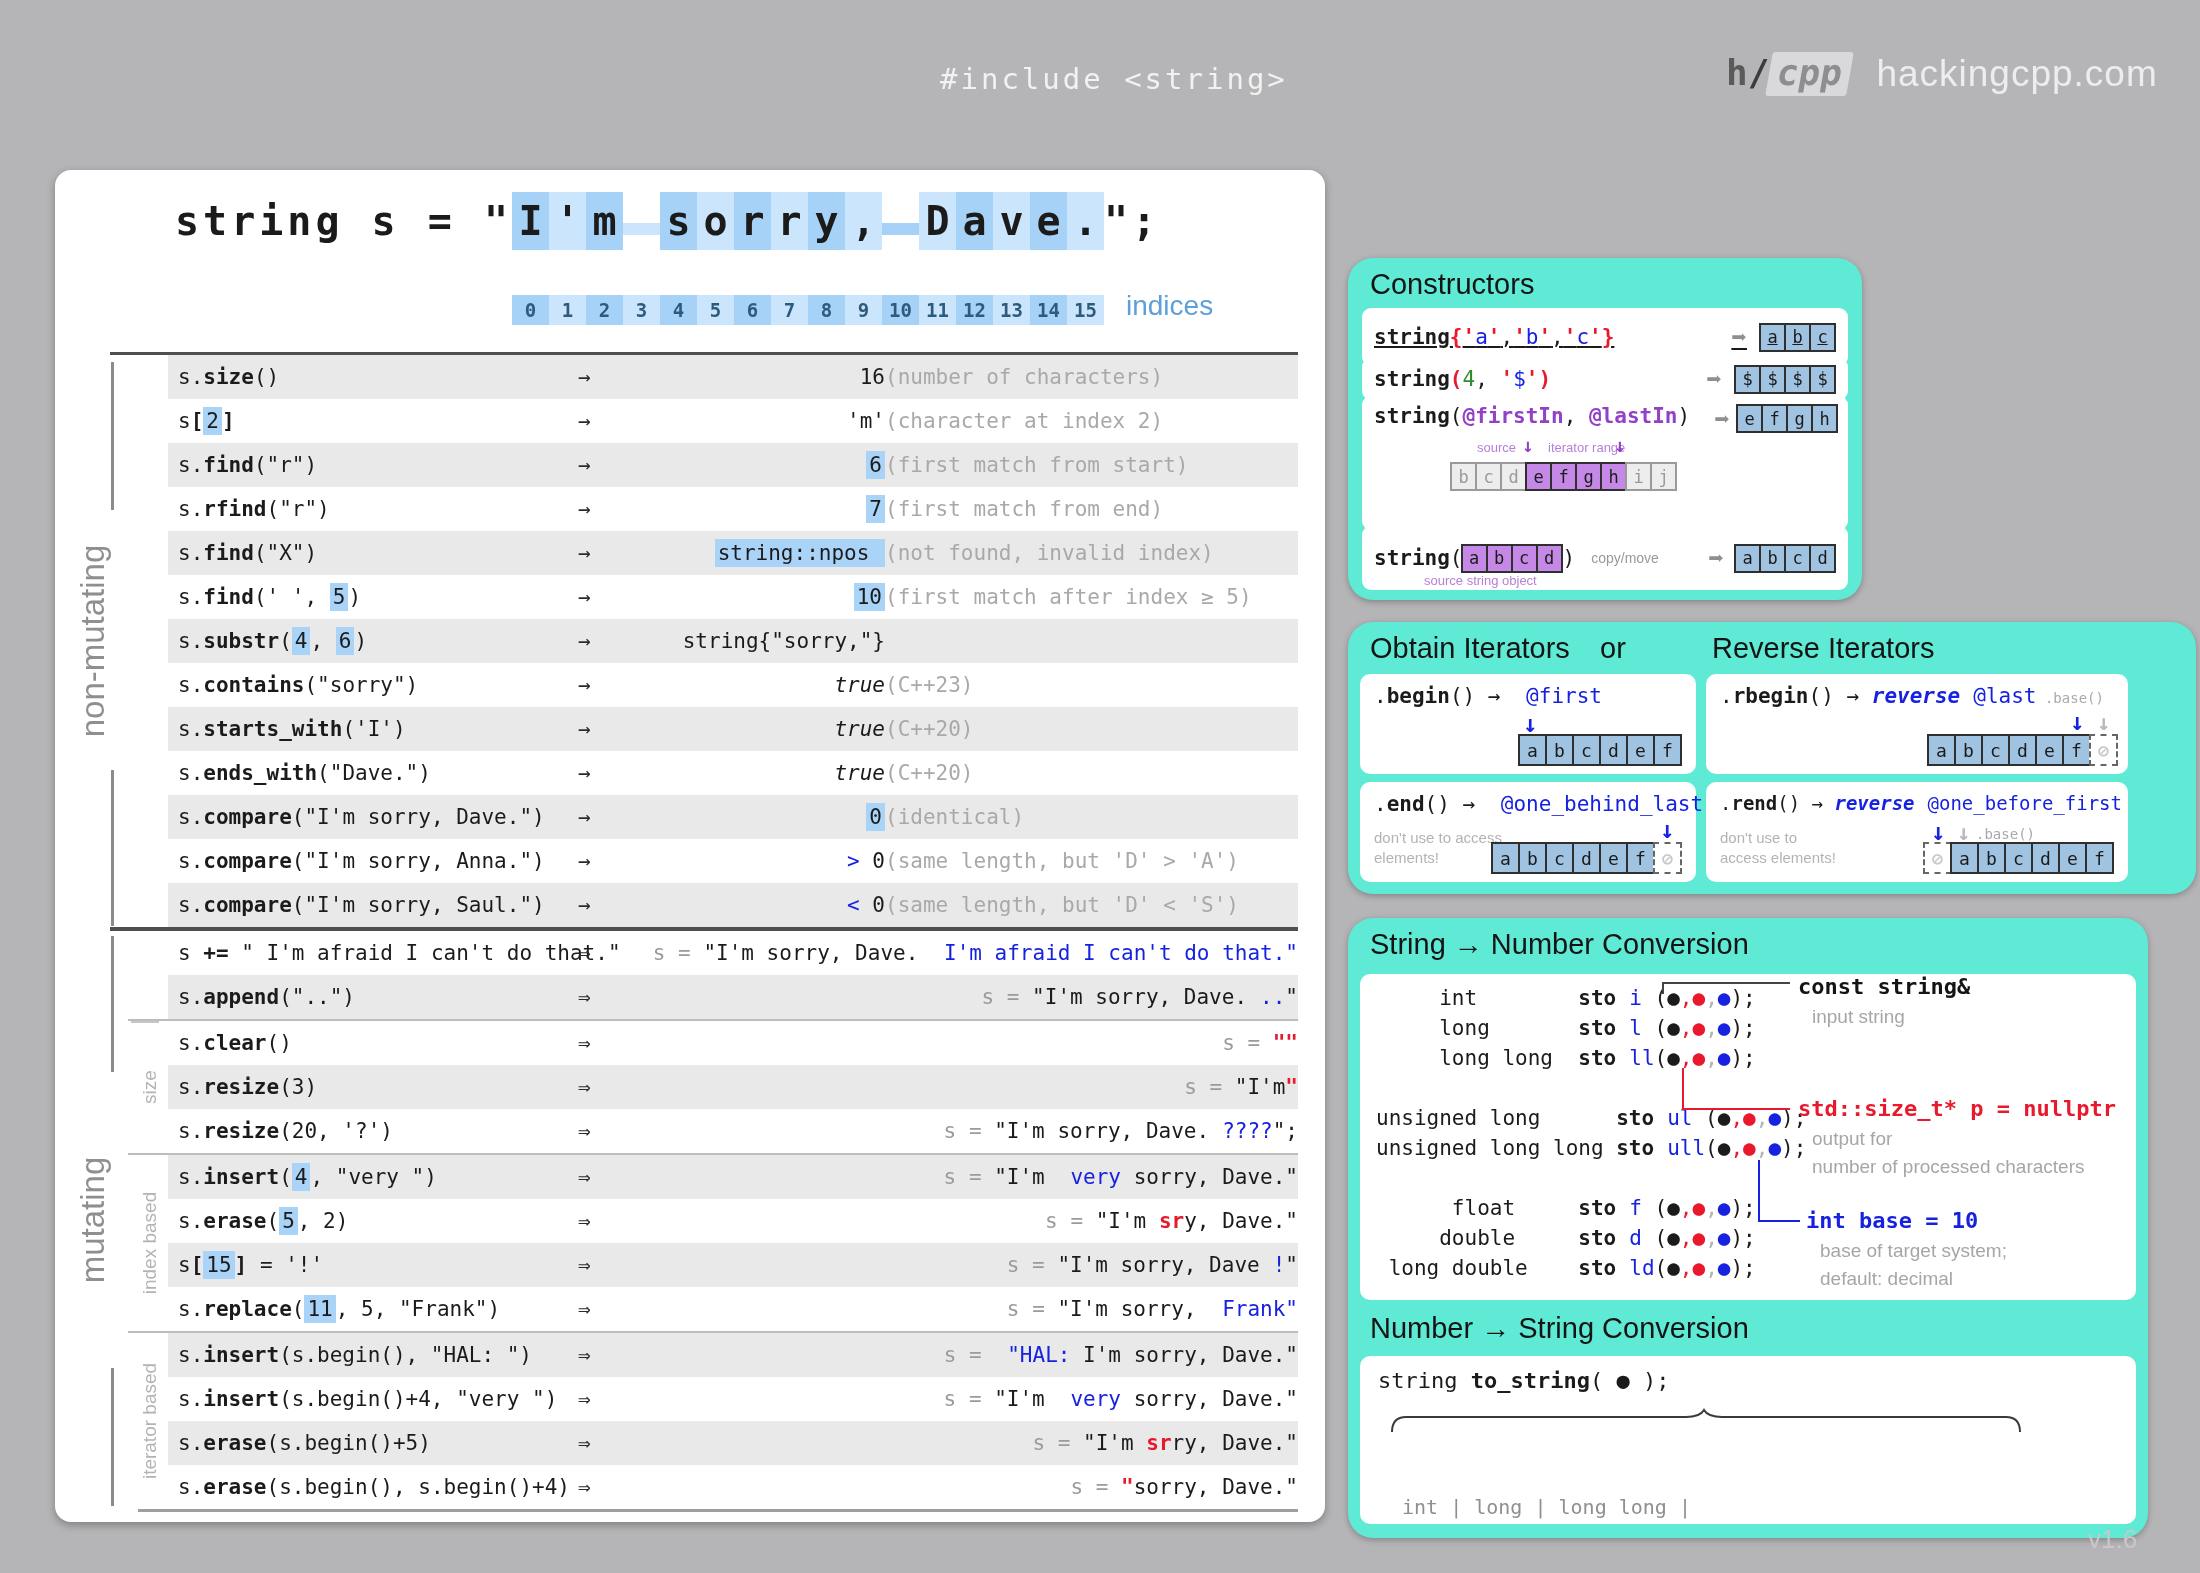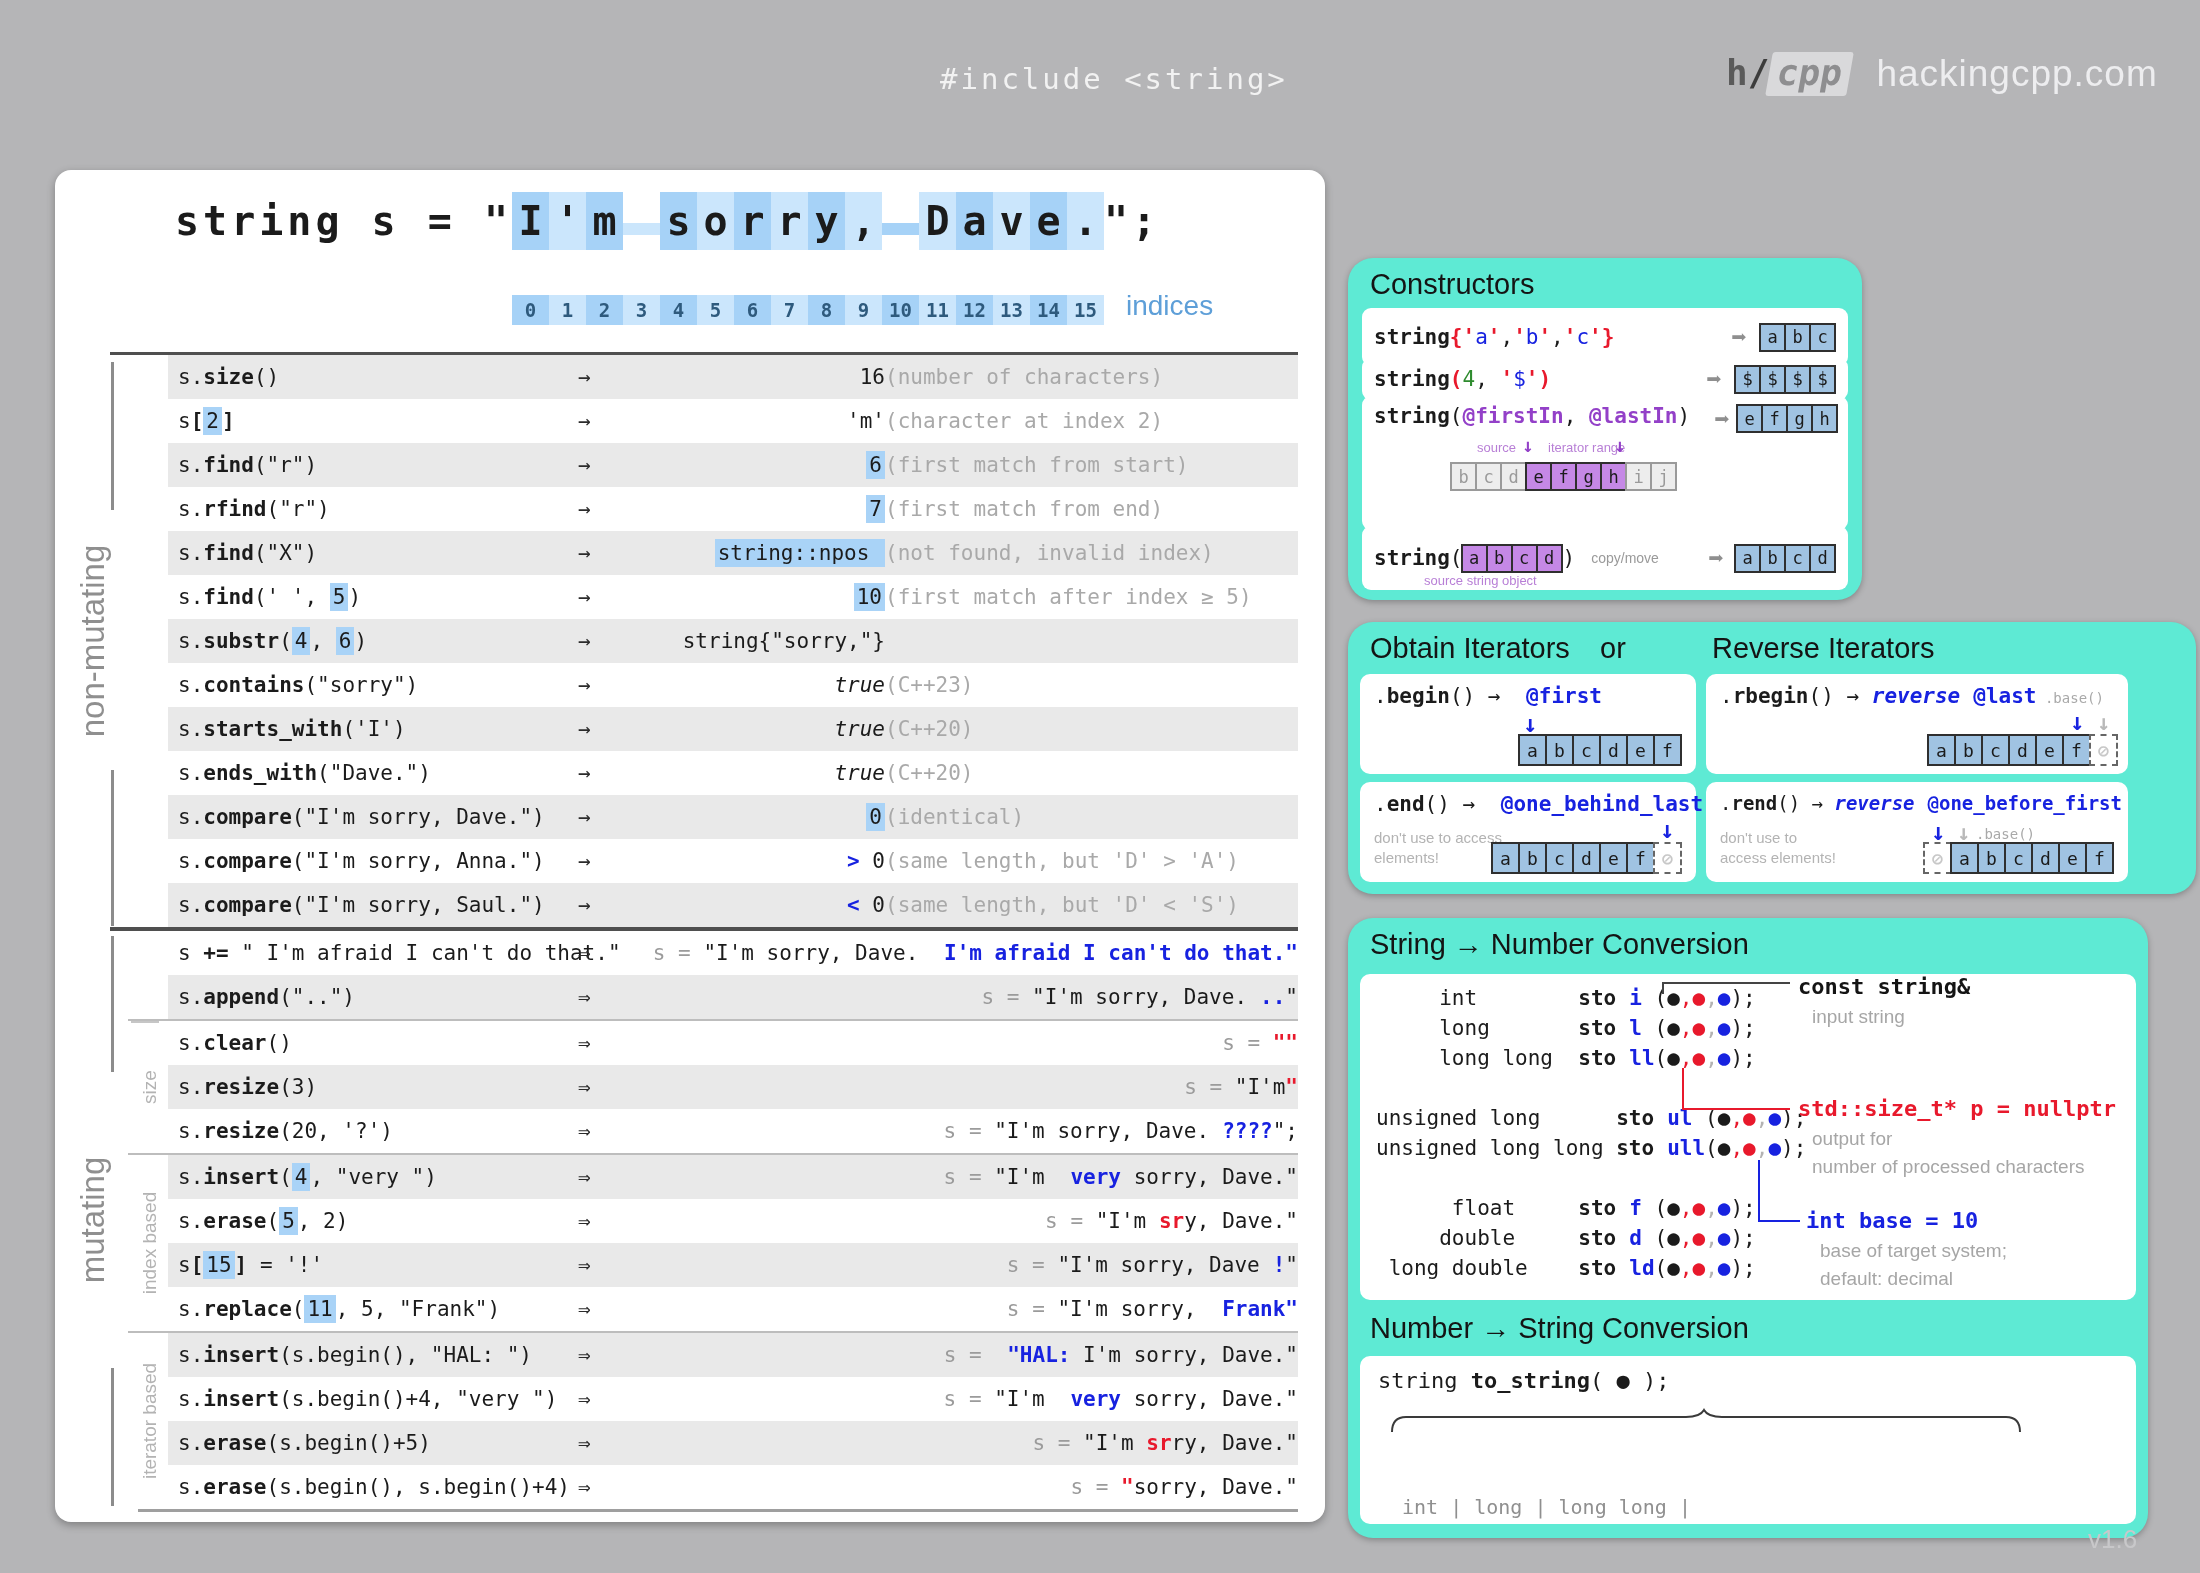--- a/index.html
+++ b/index.html
@@ -40,40 +40,40 @@
   .c-res{width:265px;flex:none;text-align:right;}
   .c-res.wide{flex:1;width:auto;}
   .c-com{flex:1;color:#a9a9a9;}
   .sep{height:2px;background:#bdbdbd;margin-left:-40px;width:calc(100% + 40px);}
   .sep.top{height:3px;background:#4f4f4f;margin-left:-58px;width:calc(100% + 58px);}
   .sep.thick{height:4px;background:#4f4f4f;margin-left:-58px;width:calc(100% + 58px);}
   .sep.bottom{height:3px;background:#9f9f9f;margin-left:-30px;width:calc(100% + 30px);}
   
   .s-b{font-weight:bold;}
   .s-hl{background:#a9d3f7;padding:2px 3px;}
-  .s-bl{color:#1722e0;font-weight:bold;padding-left:13px;}
+  .s-bl{color:#1722e0;font-weight:normal;padding-left:13px;}
   .s-blp{color:#1722e0;}
   .s-blit{color:#1722e0;font-weight:bold;font-style:italic;}
   .s-rd{color:#e8192c;font-weight:bold;}
   .s-gy{color:#9b9b9b;}
   .s-gys{color:#a9a9a9;font-size:14px;}
   .s-it{font-style:italic;}
   .s-grn{color:#2e8b2e;}
   .s-pur{color:#9340c8;font-weight:bold;}
   .s-rdc{color:#e8192c;}
   .s-gyc{color:#b3b3b3;}
   .s-blc{color:#1722e0;}
   
   .panel{position:absolute;background:#5eead4;border-radius:25px;box-shadow:0 2px 6px rgba(0,0,0,.28);}
   .ptitle{position:absolute;left:22px;top:10px;font-family:"Liberation Sans",sans-serif;font-size:29px;color:#141414;}
   .ctors{left:1348px;top:258px;width:514px;height:342px;}
   .iters{left:1348px;top:622px;width:848px;height:272px;}
   .conv{left:1348px;top:918px;width:800px;height:620px;}
   .prow{position:absolute;left:14px;right:14px;background:#fff;border-radius:9px;font-size:21px;}
-  #cr1{top:50px;height:58px;display:flex;align-items:center;padding:0 12px;}
+  #cr1{top:50px;height:58px;display:flex;align-items:center;padding:0 12px;text-decoration:underline;}
   #cr2{top:100px;height:42px;display:flex;align-items:center;padding:0 12px;}
   #cr3{top:138px;height:134px;}
   #cr4{top:268px;height:64px;display:flex;align-items:center;padding:0 12px;}
   .barrow{color:#8f8f8f;font-size:26px;line-height:1;}
   #cr1 .barrow,#cr2 .barrow{margin-left:auto;margin-right:14px;}
   .cellrow{display:inline-flex;}
   .cell{display:inline-flex;width:23px;height:25px;border:2px solid #2f2f2f;margin-left:-2px;
         align-items:center;justify-content:center;font-size:17px;color:#1b1b1b;flex:none;background:#fff;}
   .cb{background:#a0c3e2;}
   .cp{background:#c588e6;}

